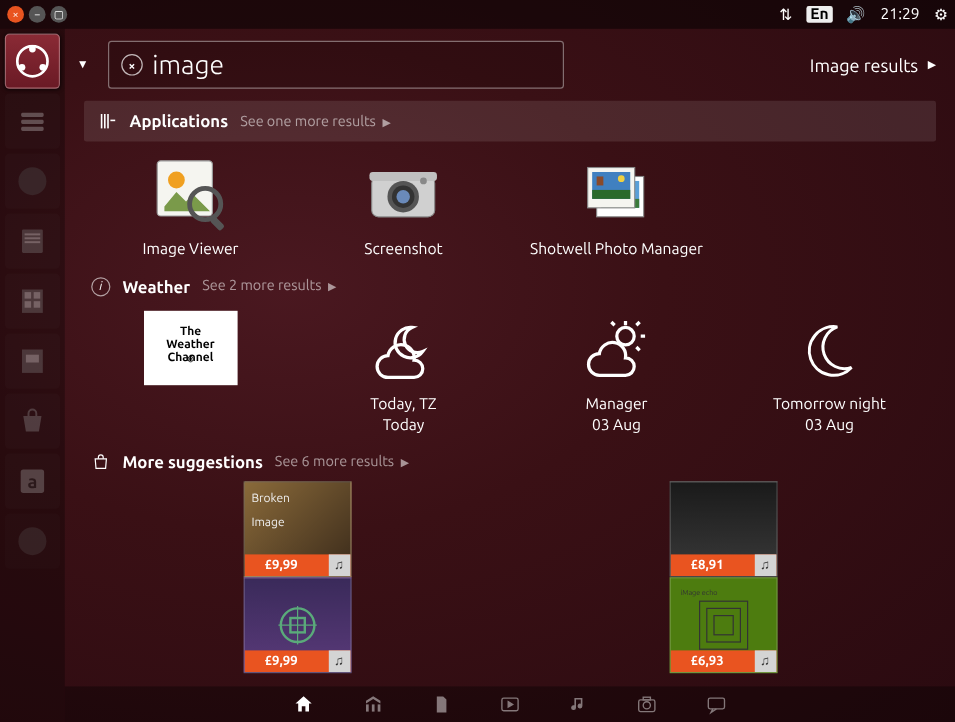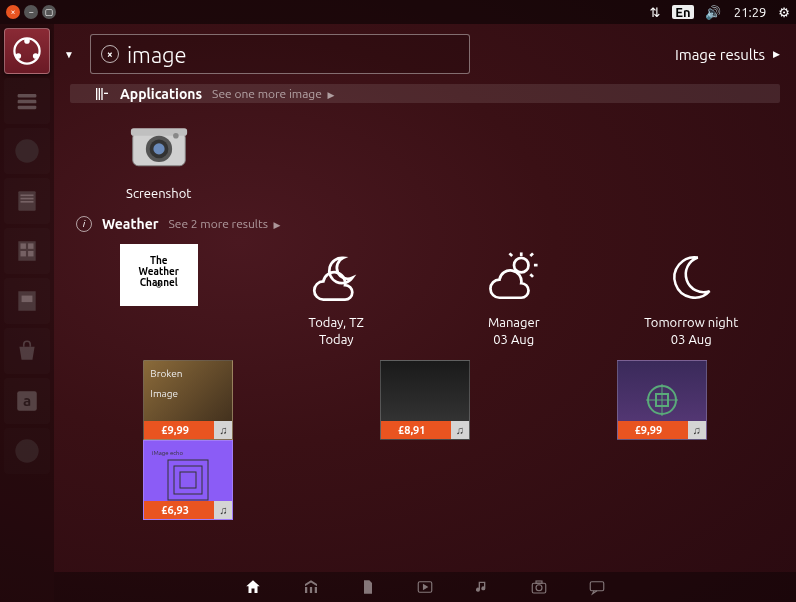--- a/index.html
+++ b/index.html
@@ -13,30 +13,30 @@
 .launcher{position:absolute;left:0;top:24px;width:54px;height:578px;background:rgba(0,0,0,0.3);display:flex;flex-direction:column;gap:4px;padding:4px;align-items:center}
 .li{width:46px;height:46px;border-radius:4px;background:rgba(255,255,255,0.05);display:flex;align-items:center;justify-content:center;opacity:0.35}
 .li.ub{background:linear-gradient(#8a2a35,#6a1a25);opacity:1;border:1px solid rgba(255,255,255,0.3);box-shadow:0 1px 3px rgba(0,0,0,0.6)}
 .li.ub svg{width:28px;height:28px}
 .main{position:absolute;left:54px;top:24px;right:0;bottom:0;padding:10px 16px 0 16px}
 .search-row{display:flex;align-items:center;gap:16px}
 .search-box{flex:0 0 380px;height:40px;border:1px solid rgba(255,255,255,0.4);border-radius:3px;background:rgba(0,0,0,0.15);display:flex;align-items:center;padding:0 10px;gap:8px}
 .search-box input{flex:1;background:none;border:none;outline:none;color:#fff;font-size:22px;font-weight:300}
 .clear-btn{width:18px;height:18px;border:1.5px solid rgba(255,255,255,0.7);border-radius:50%;display:flex;align-items:center;justify-content:center;font-size:10px;font-weight:bold}
 .filter{margin-left:auto;font-size:15px;display:flex;align-items:center;gap:8px}
-.section-bar{margin-top:10px;height:19px;background:rgba(255,255,255,0.1);border-radius:2px;display:flex;align-items:center;padding:0 24px;gap:10px;font-size:14px}
+.section-bar{margin-top:10px;height:34px;background:rgba(255,255,255,0.1);border-radius:2px;display:flex;align-items:center;padding:0 12px;gap:10px;font-size:14px}
 .section-bar .more{color:rgba(255,255,255,0.55);font-size:12px}
 .grid{display:grid;grid-template-columns:repeat(4,1fr);gap:0;margin-top:8px}
 .tile{display:flex;flex-direction:column;align-items:center;text-align:center;font-size:13px;line-height:1.3;padding:4px}
 .tile .ico{width:64px;height:64px;display:flex;align-items:center;justify-content:center;margin-bottom:6px}
 .section-head{display:flex;align-items:center;gap:10px;margin-top:10px;font-size:14px;padding-left:6px}
 .section-head .more{color:rgba(255,255,255,0.55);font-size:12px}
 .section-head .info{width:16px;height:16px;border:1.5px solid rgba(255,255,255,0.6);border-radius:50%;display:flex;align-items:center;justify-content:center;font-size:10px;font-style:italic}
 .twc{width:78px;height:62px;background:#fff;color:#000;font-weight:bold;font-size:10px;padding:4px;line-height:1.1;display:flex;flex-direction:column;justify-content:center}
-.sugg-grid{display:grid;grid-template-columns:repeat(3,1fr);gap:0;margin-top:8px}
+.sugg-grid{display:grid;grid-template-columns:repeat(2,1fr);gap:0;margin-top:8px}
 .sugg{display:flex;justify-content:center}
 .album{width:90px;height:80px;position:relative;background:#222;border:1px solid rgba(255,255,255,0.2)}
 .album .price{position:absolute;bottom:0;left:0;right:0;height:18px;background:#e95420;display:flex;align-items:center;padding:0 17px;font-size:11px;font-weight:bold}
 .album .note{position:absolute;bottom:0;right:0;width:18px;height:18px;background:#d4d4d4;color:#333;display:flex;align-items:center;justify-content:center;font-size:11px}
 .lens-bar{position:absolute;bottom:0;left:0;right:0;height:30px;background:rgba(0,0,0,0.35);display:flex;align-items:center;justify-content:center;gap:40px}
 .lens{opacity:0.45;display:flex;align-items:center}
 .lens.active{opacity:1}
 .caret{font-size:9px}
 </style>
 </head>
@@ -135,36 +135,64 @@
   </div>
 
   <div class="section-bar">
     <svg width="16" height="16" viewBox="0 0 24 24" fill="#fff">
         <rect x="3" y="3" width="2" height="18"></rect>
         <rect x="7" y="3" width="2" height="18"></rect>
         <rect x="11" y="3" width="2" height="18"></rect>
         <rect x="15" y="10" width="6" height="2"></rect>
       </svg>
     <b>Applications</b>
-    <span class="more"><span>See one more image</span>&nbsp;&nbsp;<span class="caret">▶</span></span>
+    <span class="more"><span>See one more results</span>&nbsp;&nbsp;<span class="caret">▶</span></span>
   </div>
 
   <div class="grid" id="apps-grid">
+      <div class="tile">
+        <div class="ico">
+          <svg width="64" height="64" viewBox="0 0 64 64">
+            <rect x="4" y="4" width="46" height="46" rx="3" fill="#f5f5f0" stroke="#999"></rect>
+            <circle cx="20" cy="20" r="7" fill="#f0a020"></circle>
+            <path d="M10 42l10-12 8 8 6-6 14 14H10z" fill="#7a9a4a"></path>
+            <circle cx="44" cy="40" r="13" fill="none" stroke="#555" stroke-width="4"></circle>
+            <rect x="52" y="50" width="12" height="6" rx="2" fill="#555" transform="rotate(45 52 50)"></rect>
+          </svg>
+        </div>
+        <span>Image Viewer</span>
+      </div>
       <div class="tile">
         <div class="ico">
           <svg width="60" height="50" viewBox="0 0 64 48">
             <rect x="4" y="8" width="56" height="36" rx="6" fill="#d0d0d0" stroke="#888" stroke-width="1"></rect>
             <rect x="2" y="4" width="60" height="8" rx="3" fill="#c0c0c0"></rect>
             <circle cx="32" cy="26" r="14" fill="#555"></circle>
             <circle cx="32" cy="26" r="10" fill="#333"></circle>
             <circle cx="32" cy="26" r="6" fill="#6a8aba"></circle>
             <circle cx="50" cy="12" r="3" fill="#888"></circle>
           </svg>
         </div>
         <span>Screenshot</span>
+      </div>
+      <div class="tile">
+        <div class="ico">
+          <svg width="60" height="56" viewBox="0 0 64 60">
+            <rect x="14" y="14" width="42" height="36" fill="#fff" stroke="#888"></rect>
+            <rect x="18" y="18" width="34" height="24" fill="#5aa0d8"></rect>
+            <circle cx="28" cy="26" r="4" fill="#f0d040"></circle>
+            <rect x="18" y="34" width="34" height="8" fill="#3a7a3a"></rect>
+            <rect x="6" y="6" width="42" height="36" fill="#f5f5f0" stroke="#888"></rect>
+            <rect x="10" y="10" width="34" height="24" fill="#4080c0"></rect>
+            <rect x="10" y="26" width="34" height="8" fill="#2a6a2a"></rect>
+            <rect x="14" y="14" width="6" height="8" fill="#8a4a2a"></rect>
+            <circle cx="36" cy="16" r="3" fill="#f0d040"></circle>
+          </svg>
+        </div>
+        <span>Shotwell Photo Manager</span>
       </div>
     </div>
 
   <div class="section-head">
     <div class="info">i</div>
     <b>Weather</b>
     <span class="more"><span>See 2 more results</span>&nbsp;&nbsp;<span class="caret">▶</span></span>
   </div>
 
   <div class="grid" id="weather-grid">
@@ -200,20 +228,28 @@
         <div class="ico">
           <svg width="54" height="54" viewBox="0 0 64 64" fill="none" stroke="#fff" stroke-width="3">
             <path d="M40 10a24 24 0 1014 40 20 20 0 01-14-40z"></path>
           </svg>
         </div>
         <span>Tomorrow night</span>
         <span>03 Aug</span>
       </div>
     </div>
 
+  <div class="section-head">
+    <svg width="16" height="16" viewBox="0 0 24 24" fill="none" stroke="#fff" stroke-width="1.5">
+        <path d="M5 8h14l-1 12H6z"></path>
+        <path d="M9 8V6a3 3 0 016 0v2"></path>
+      </svg>
+    <b>More suggestions</b>
+    <span class="more"><span>See 6 more results</span>&nbsp;&nbsp;<span class="caret">▶</span></span>
+  </div>
 
   <div class="sugg-grid" id="sugg-grid">
       <div class="sugg">
         <div class="album" style="background:linear-gradient(135deg,#8a6a3a,#3a2a1a)">
           <div style="position:absolute;top:8px;left:6px;font-size:10px;color:#eee;line-height:1">Broken<br><br>Image</div>
           <div class="price">£9,99</div>
           <div class="note">♫</div>
         </div>
       </div>
       <div class="sugg">
@@ -230,21 +266,21 @@
               <rect x="14" y="14" width="12" height="12" fill="none" stroke="#5aaa7a" stroke-width="2"></rect>
               <line x1="20" y1="4" x2="20" y2="36" stroke="#5aaa7a"></line>
               <line x1="4" y1="20" x2="36" y2="20" stroke="#5aaa7a"></line>
             </svg>
           </div>
           <div class="price">£9,99</div>
           <div class="note">♫</div>
         </div>
       </div>
       <div class="sugg">
-        <div class="album" style="background:#8b5cf6">
+        <div class="album" style="background:#4d7c0f">
           <div style="position:absolute;inset:4px;"><svg width="100%" height="100%" viewBox="0 0 80 70">
               <text x="4" y="10" font-size="6" fill="#333">iMage echo</text>
               <rect x="20" y="15" width="40" height="40" fill="none" stroke="#333"></rect>
               <rect x="26" y="21" width="28" height="28" fill="none" stroke="#333"></rect>
               <rect x="32" y="27" width="16" height="16" fill="none" stroke="#333"></rect>
             </svg></div>
           <div class="price">£6,93</div>
           <div class="note">♫</div>
         </div>
       </div>

